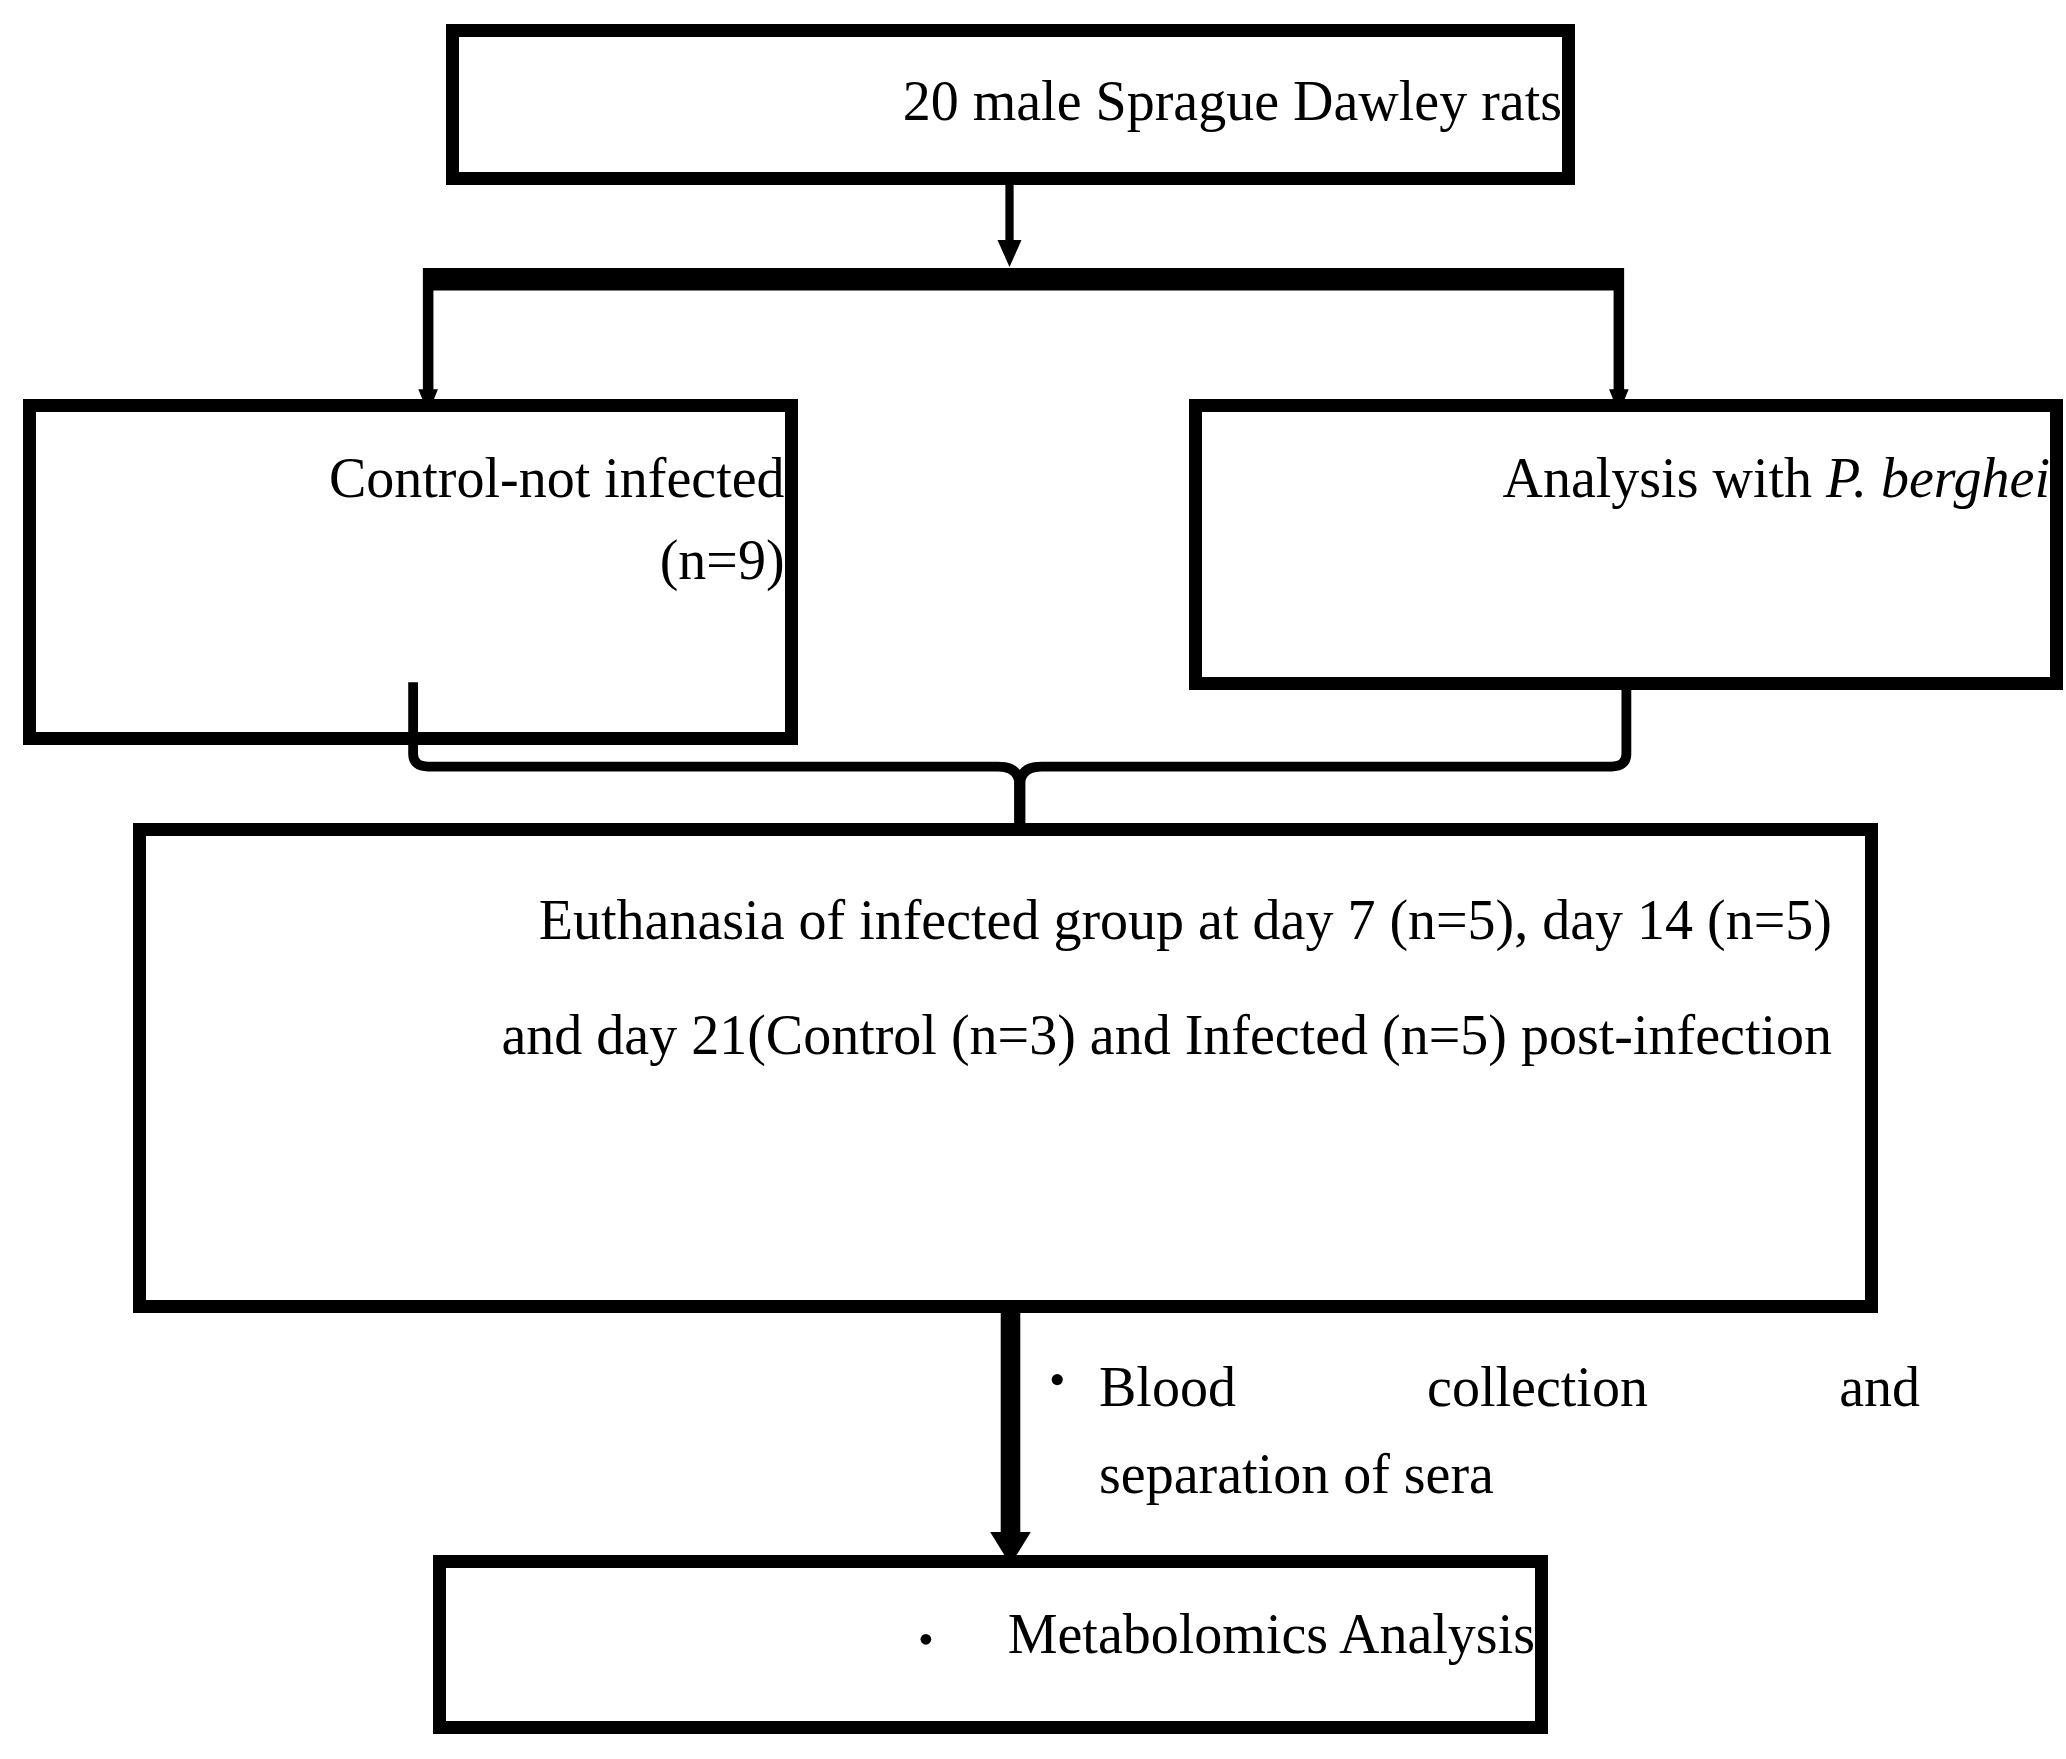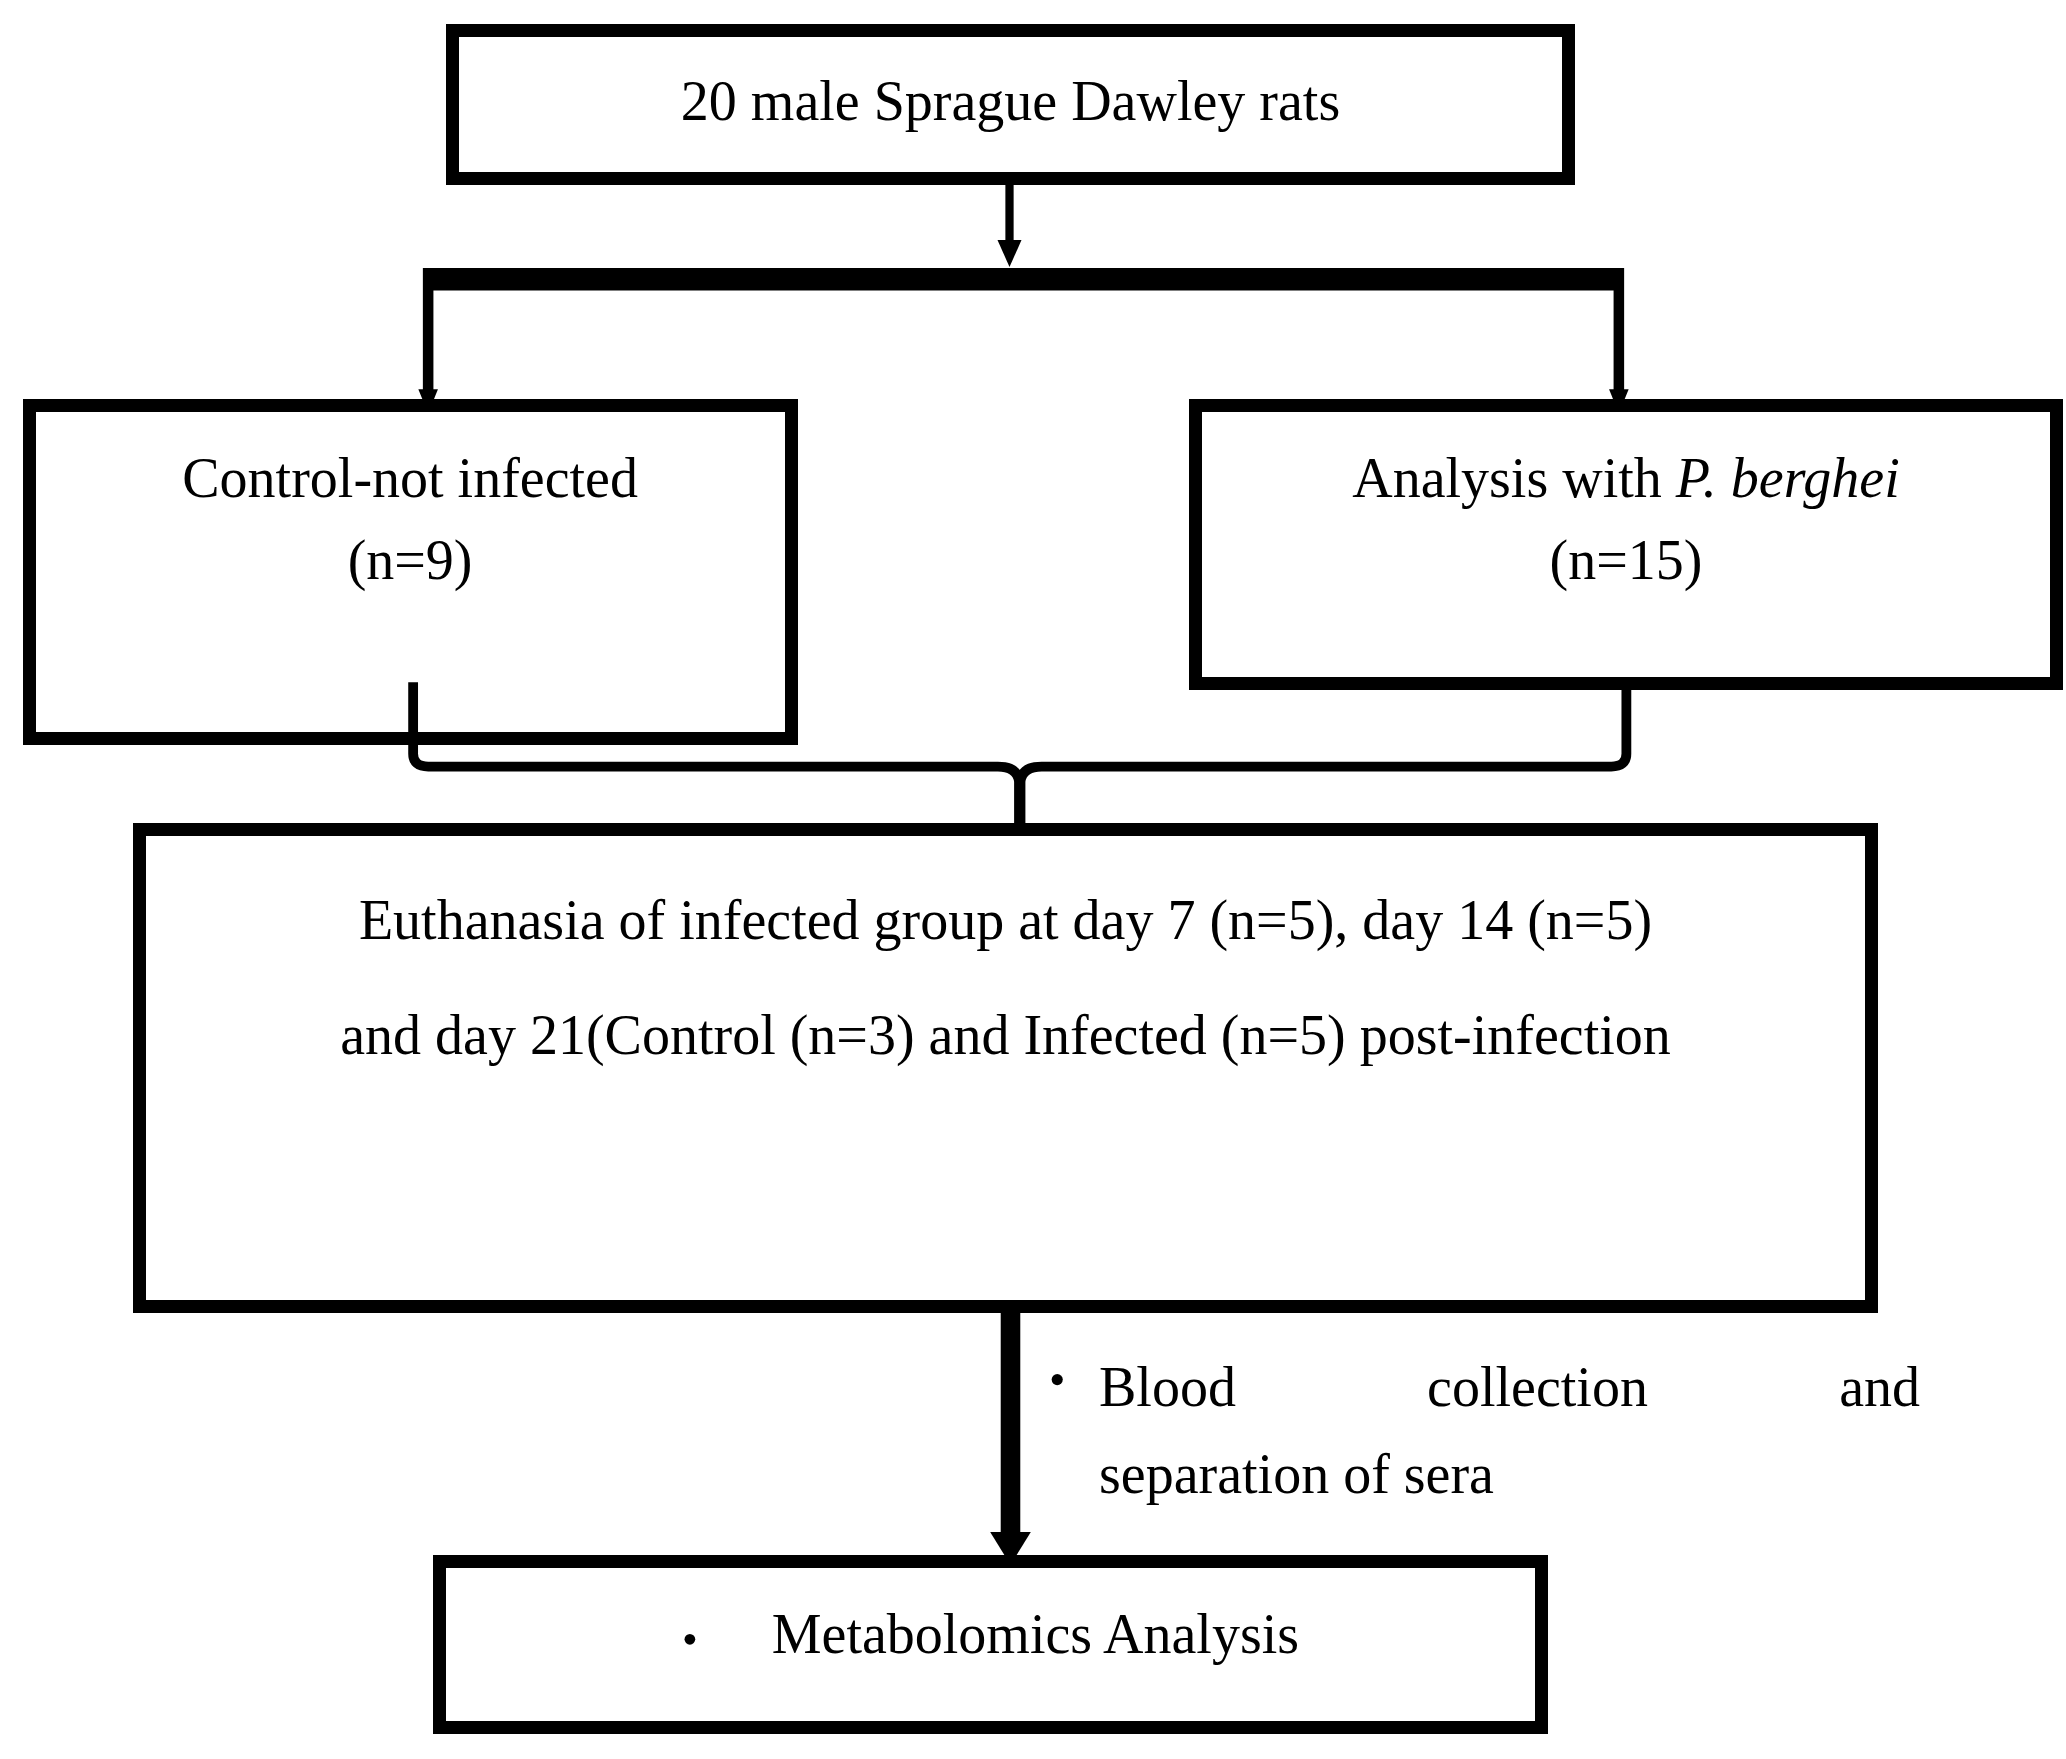--- a/index.html
+++ b/index.html
@@ -19,21 +19,21 @@
   
   .node{
     position:absolute;
     background:#ffffff;
     border:13px solid #000000;
     box-sizing:border-box;
   }
   .node .inner{
     position:absolute;
     left:0; right:0;
-    text-align:center;
+    text-align:right;
     line-height:1.46;
   }
 
   #box-top{ left:446px; top:24px; width:1129px; height:161px; }
   #box-top .inner{ top:24px; font-size:56px; }
 
   #box-control{ left:22.6px; top:399px; width:775px; height:346px; }
   #box-control .inner{ top:26px; font-size:56px; }
 
   #box-infected{ left:1189px; top:399px; width:874px; height:291px; }
@@ -128,21 +128,20 @@
   <div class="node" id="box-control">
     <div class="inner">
       <div>Control-not infected</div>
       <div>(n=9)</div>
     </div>
   </div>
 
   <div class="node" id="box-infected">
     <div class="inner">
       <div><span>Analysis with </span><span class="ital">P. berghei</span></div>
-      <div>(n=15)</div>
     </div>
   </div>
 
   <svg class="conn" id="merge-brace" viewBox="0 0 1680 200">
     <path d="M 36 0
              L 36 95
              Q 36 112 56 112
              L 812 112
              Q 838 112 840 132
              L 840 200

